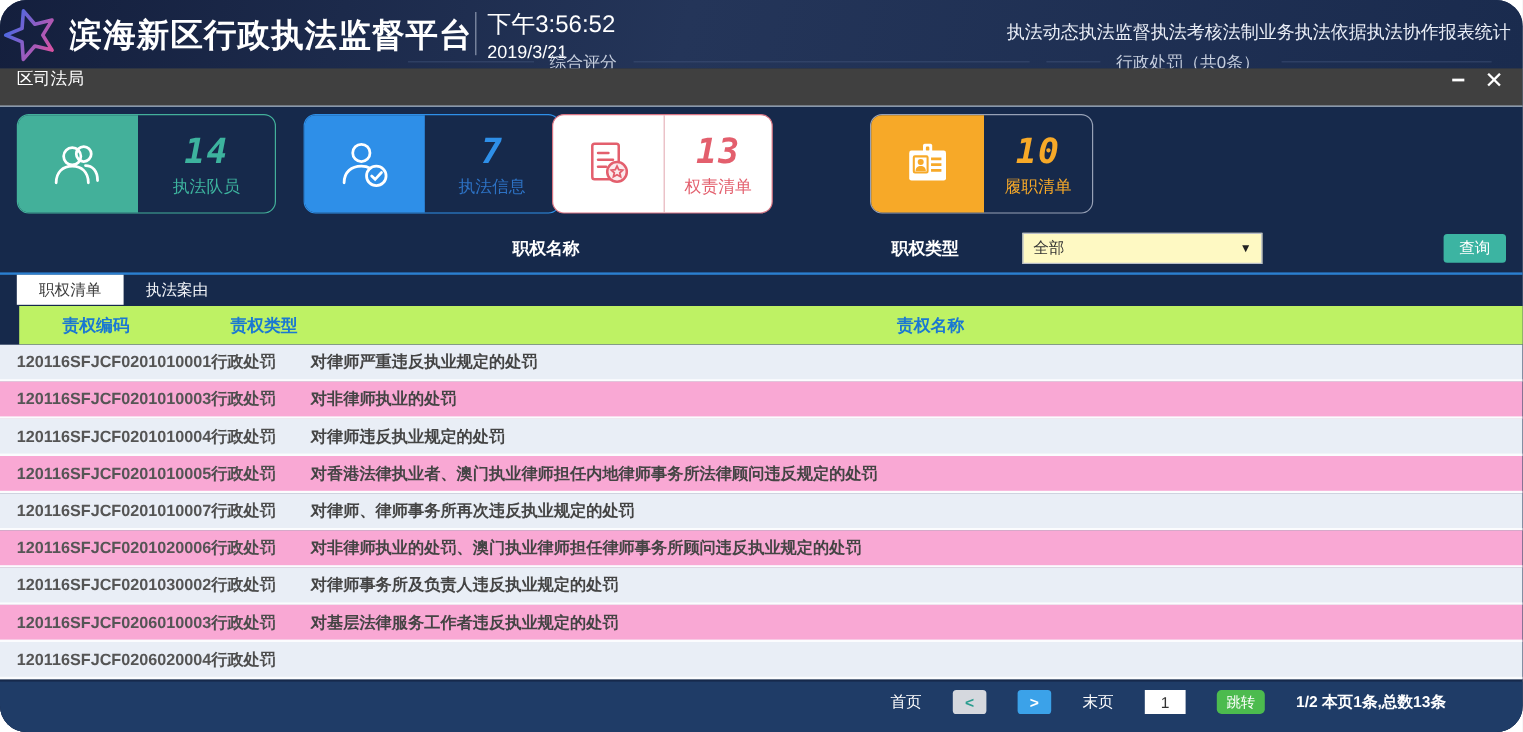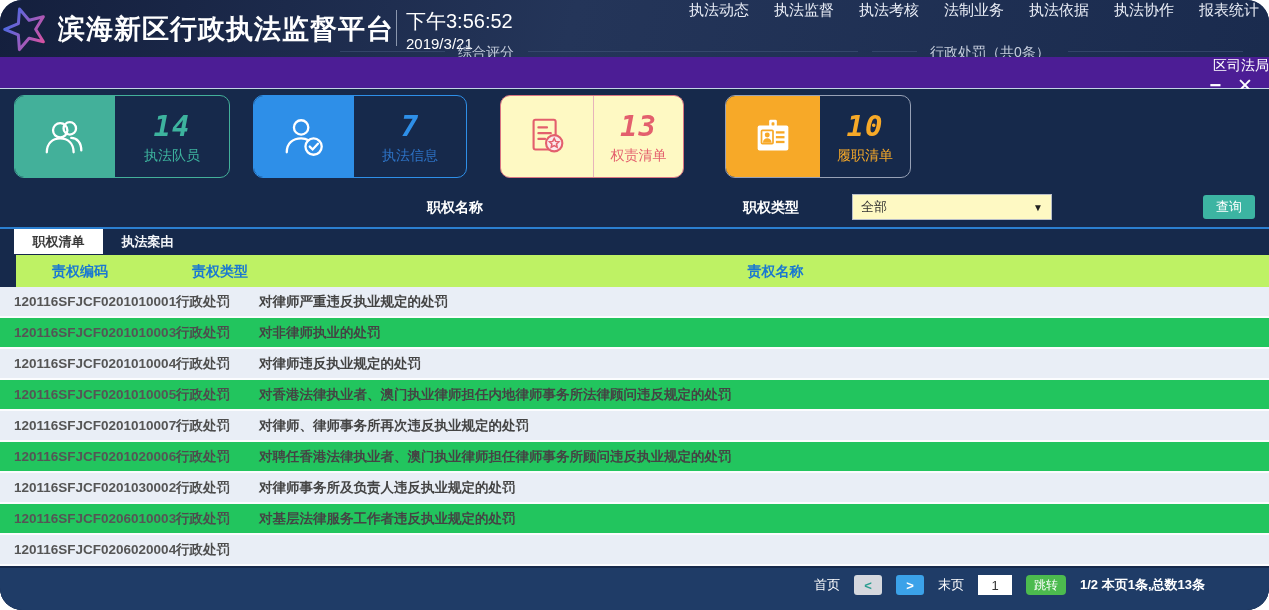--- a/index.html
+++ b/index.html
@@ -8,34 +8,34 @@
 
   
   .topbar{position:absolute;top:0;left:0;width:100%;height:57px;overflow:hidden;
     background:linear-gradient(105deg,#141f3d 0%,#243559 45%,#1a2b4e 100%);}
   .logo{position:absolute;left:2px;top:5px;width:48px;height:48px;}
   .app-title{position:absolute;left:58px;top:11px;font-size:27px;font-weight:bold;color:#ffffff;letter-spacing:1px;}
   .title-sep{position:absolute;left:396px;top:10px;width:1px;height:36px;background:#8a96ad;}
   .clock{position:absolute;left:406px;top:8px;color:#ffffff;line-height:1.3;}
   .clock .t{font-size:20px;}
   .clock .d{font-size:15px;}
-  .nav{position:absolute;right:4px;top:1px;display:flex;gap:25px;padding-right:6px;align-items:flex-end;}
+  .nav{position:absolute;right:4px;top:18px;display:flex;padding-right:6px;align-items:flex-end;}
   .nav-item{color:#e9edf6;font-size:15px;white-space:nowrap;cursor:pointer;}
   .bg-partial{position:absolute;color:#c6cedd;font-size:14px;top:44px;}
   .bp1{left:458px;}
   .bp2{left:930px;}
   .bg-line{position:absolute;top:51px;height:1px;background:#46587e;opacity:.55;}
   .bl1{left:340px;width:105px;}
   .bl2{left:528px;width:330px;}
   .bl3{left:872px;width:45px;}
   .bl4{left:1068px;width:175px;}
 
   
-  .modal-titlebar{position:absolute;top:57px;left:0;width:100%;height:31px;background:#4c1d95;
-    border-bottom:1px solid #c2d3e6;display:flex;align-items:flex-end;flex-direction:column;}
+  .modal-titlebar{position:absolute;top:57px;left:0;width:100%;height:31px;background:#404040;
+    border-bottom:1px solid #c2d3e6;display:flex;align-items:flex-start;}
   .modal-title{color:#ffffff;font-size:14px;margin-left:14px;}
   .win-controls{margin-left:auto;margin-right:16px;display:flex;gap:16px;align-items:center;}
   .wc{color:#ffffff;cursor:pointer;line-height:1;}
   .wc.min{font-size:20px;font-weight:bold;}
   .wc.close{font-size:19px;}
 
   
   .modal-body{position:absolute;top:89px;left:0;width:100%;height:521px;background:#16294b;}
 
   
@@ -44,21 +44,21 @@
   .card-text{flex:1;display:flex;flex-direction:column;align-items:center;justify-content:center;}
   .card-num{font-family:"DejaVu Sans Mono",monospace;font-style:italic;font-weight:bold;font-size:29px;letter-spacing:1px;}
   .card-label{font-size:14px;margin-top:4px;}
   .c1{left:14px;width:216px;border:1px solid #43b09a;}
   .c1 .card-icon{width:100px;background:#43b09a;border-radius:9px 0 0 9px;}
   .c1 .card-num,.c1 .card-label{color:#3db39e;}
   .c2{left:253px;width:214px;border:1px solid #2e8fe8;}
   .c2 .card-icon{width:100px;background:#2e8fe8;border-radius:9px 0 0 9px;}
   .c2 .card-num{color:#2e8fe8;}
   .c2 .card-label{color:#2d72c4;}
-  .c3{left:500px;width:184px;border:1px solid #d97583;background:#fef9c3;}
+  .c3{left:460px;width:184px;border:1px solid #d97583;background:#ffffff;}
   .c3 .card-icon{width:92px;border-right:1px solid #e7b3bb;}
   .c3 .card-num,.c3 .card-label{color:#e35f6d;}
   .c4{left:725px;width:186px;border:1px solid #97a1b6;}
   .c4 .card-icon{width:94px;background:#f7a928;border-radius:9px 0 0 9px;}
   .c4 .card-num,.c4 .card-label{color:#f7a928;}
 
   
   .search-row{position:absolute;top:104px;left:0;width:100%;height:30px;}
   .form-label{position:absolute;color:#ffffff;font-size:14px;font-weight:bold;line-height:28px;}
   .lbl-name{left:427px;}
@@ -69,43 +69,43 @@
   .select{position:absolute;left:852px;top:1px;width:200px;height:26px;background:#fef9c3;border:1px solid #b8bec8;
     box-sizing:border-box;display:flex;align-items:center;font-size:13px;color:#333;padding:0 8px;cursor:pointer;}
   .select .caret{margin-left:auto;font-size:10px;color:#222;}
   .query-btn{position:absolute;left:1203px;top:2px;width:52px;height:24px;background:#3cb4a2;color:#ffffff;
     border:none;border-radius:3px;font-size:13px;cursor:pointer;font-family:inherit;}
 
   
   .section-divider{position:absolute;top:138px;left:0;width:100%;height:2px;background:#2b7fd0;}
   .tabs{position:absolute;top:140px;left:14px;display:flex;height:25px;}
   .tab{min-width:89px;padding:0 6px;display:flex;align-items:center;justify-content:center;
-    font-size:13px;cursor:pointer;box-sizing:border-box;font-weight:bold;}
+    font-size:13px;cursor:pointer;box-sizing:border-box;}
   .tab.active{background:#ffffff;color:#3b3b3b;}
   .tab.inactive{color:#f2f4f8;}
 
   
   .thead{position:absolute;top:166px;left:16px;width:100%;height:32px;background:#bef264;}
   .th{position:absolute;top:0;line-height:32px;font-size:14px;font-weight:bold;color:#1a78d2;}
   .th-code{left:36px;}
   .th-type{left:176px;}
   .th-name{left:0;width:100%;text-align:center;padding-left:250px;box-sizing:border-box;}
   .th-name-inner{display:inline-block;}
   .tbody{position:absolute;top:198px;left:0;width:100%;height:283px;overflow:hidden;}
   .trow{position:relative;width:100%;height:29px;border-bottom:2px solid #fbfcfe;cursor:pointer;}
   .trow.odd{background:#e9eef6;}
-  .trow.even{background:#22c55e;}
+  .trow.even{background:#f9a8d4;}
   .td{position:absolute;top:0;line-height:29px;font-size:13.5px;color:#4d4d4d;white-space:nowrap;font-weight:bold;}
   .td.code{left:14px;color:#555;}
   .td.type{left:176px;}
   .td.name{left:259px;color:#444;}
 
   
   .footer{position:absolute;top:479px;left:0;width:100%;height:42px;background:#1f3c67;}
-  .pager{position:absolute;right:64px;top:7px;display:flex;align-items:center;gap:14px;}
+  .pager{position:absolute;right:64px;top:7px;display:flex;align-items:center;gap:26px;}
   .pg-text{color:#ffffff;font-size:13px;cursor:pointer;}
   .pg-btn{width:28px;height:20px;border:none;border-radius:3px;font-size:13px;font-weight:bold;
     cursor:pointer;line-height:1;font-family:inherit;}
   .pg-prev{background:#d5d8de;color:#2a9d8f;}
   .pg-next{background:#3ba2e9;color:#ffffff;}
   .pg-input{width:34px;height:20px;border:none;background:#ffffff;text-align:center;font-size:13px;color:#333;
     font-family:inherit;padding:0;}
   .pg-jump{height:20px;padding:0 8px;background:#4cbb4e;color:#ffffff;border:none;border-radius:4px;
     font-size:12px;cursor:pointer;font-family:inherit;}
   .pg-summary{color:#ffffff;font-size:13px;font-weight:bold;white-space:nowrap;cursor:default;}
@@ -272,21 +272,21 @@
         <span class="td name">对香港法律执业者、澳门执业律师担任内地律师事务所法律顾问违反规定的处罚</span>
       </div>
       <div class="trow odd">
         <span class="td code">120116SFJCF0201010007</span>
         <span class="td type">行政处罚</span>
         <span class="td name">对律师、律师事务所再次违反执业规定的处罚</span>
       </div>
       <div class="trow even">
         <span class="td code">120116SFJCF0201020006</span>
         <span class="td type">行政处罚</span>
-        <span class="td name">对聘任香港法律执业者、澳门执业律师担任律师事务所顾问违反执业规定的处罚</span>
+        <span class="td name">对非律师执业的处罚、澳门执业律师担任律师事务所顾问违反执业规定的处罚</span>
       </div>
       <div class="trow odd">
         <span class="td code">120116SFJCF0201030002</span>
         <span class="td type">行政处罚</span>
         <span class="td name">对律师事务所及负责人违反执业规定的处罚</span>
       </div>
       <div class="trow even">
         <span class="td code">120116SFJCF0206010003</span>
         <span class="td type">行政处罚</span>
         <span class="td name">对基层法律服务工作者违反执业规定的处罚</span>

